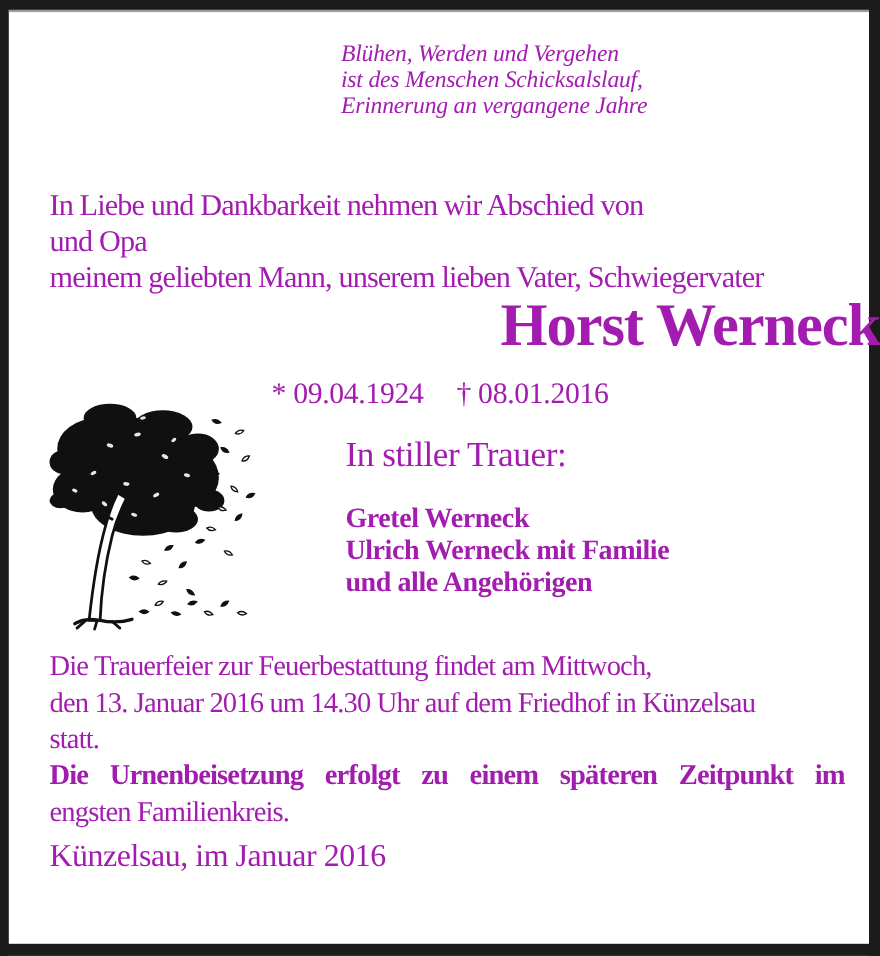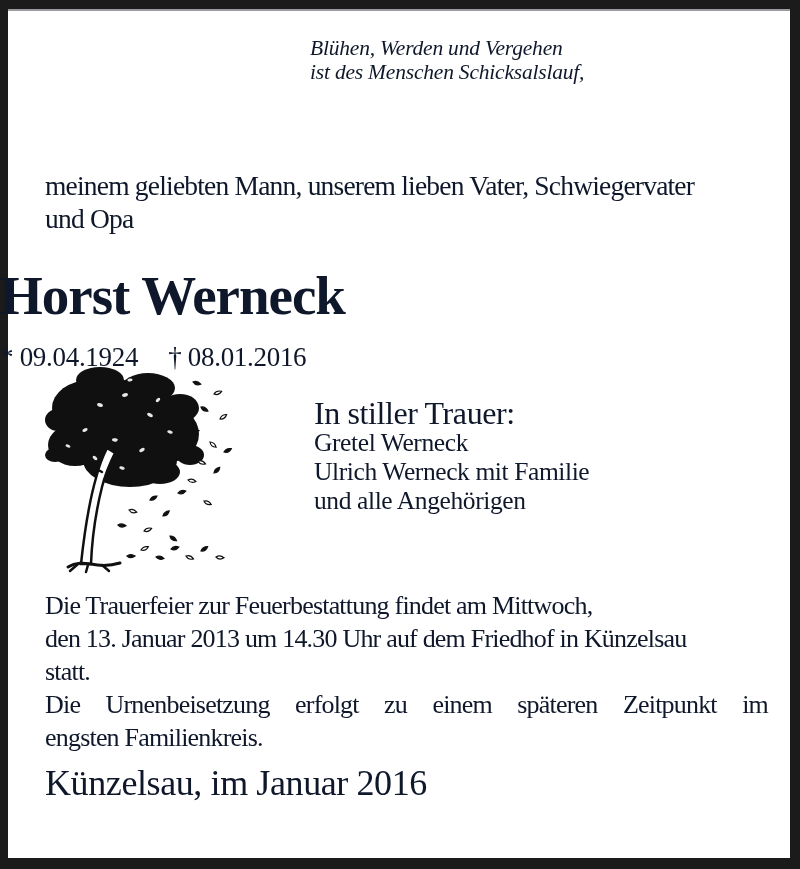--- a/index.html
+++ b/index.html
@@ -1,87 +1,89 @@
 <!DOCTYPE html>
 <html lang="de"><head>
 <meta charset="utf-8">
 <style>
   html,body{margin:0;padding:0;background:#fff;}
   .page{
     position:relative;width:800px;height:869px;background:#ffffff;overflow:hidden;
-    font-family:"Liberation Serif","DejaVu Serif",serif;color:#0f172a;
+    font-family:"Liberation Serif","DejaVu Serif",serif;color:#a21caf;
   }
   
   .bar{position:absolute;background:#1b1b1b;}
   .bar-top{left:0;top:0;width:100%;height:9px;}
   .bar-left{left:0;top:0;width:8px;height:100%;}
   .bar-right{right:0;top:0;width:10px;height:100%;}
   .bar-bottom{left:0;bottom:0;width:100%;height:11px;}
   .top-divider{position:absolute;left:8px;right:10px;top:9px;height:2px;background:#9b9ba1;}
 
   .line{white-space:nowrap;}
 
   .verse{
     position:absolute;left:310px;top:36px;
     font-style:italic;font-size:21.5px;line-height:24px;letter-spacing:-0.2px;
   }
   .intro{
     position:absolute;left:45px;top:169px;
     font-size:27.5px;line-height:33px;letter-spacing:-0.8px;
   }
   .name{
-    position:absolute;left:0;top:264px;width:100%;text-align:left;
+    position:absolute;left:0;top:264px;width:100%;text-align:right;
     font-size:55px;font-weight:bold;letter-spacing:-1px;
   }
   .dates{
-    position:absolute;left:0;top:341px;width:100%;text-align:left;
+    position:absolute;left:0;top:341px;width:100%;text-align:center;
     font-size:27px;line-height:32px;letter-spacing:-0.3px;white-space:nowrap;
   }
   .dates .birth{margin-right:30px;}
 
   .trauer-label{
     position:absolute;left:314px;top:398px;
     font-size:32px;line-height:30px;letter-spacing:-0.4px;
   }
   .mourners{
-    position:absolute;left:314px;top:428px;
-    font-size:25.5px;line-height:29px;font-weight:normal;letter-spacing:-0.4px;
+    position:absolute;left:314px;top:456px;
+    font-size:25.5px;line-height:29px;font-weight:bold;letter-spacing:-0.4px;
   }
   .funeral{
     position:absolute;left:45px;top:589px;width:723px;
     font-size:26px;line-height:33px;letter-spacing:-0.8px;
   }
   .funeral .justified{
-    white-space:normal;text-align:justify;text-align-last:justify;
+    white-space:normal;text-align:justify;text-align-last:justify;font-weight:bold;
   }
   .closing{
     position:absolute;left:45px;top:762px;
-    font-size:36px;letter-spacing:-0.4px;
+    font-size:29px;letter-spacing:-0.4px;
   }
   .tree{position:absolute;left:30px;top:360px;width:208px;height:215px;}
 </style>
 </head>
 <body>
 
 <div class="page">
 
   <div class="bar bar-top"></div>
   <div class="bar bar-left"></div>
   <div class="bar bar-right"></div>
   <div class="bar bar-bottom"></div>
   <div class="top-divider"></div>
 
   <div class="verse">
     <div class="line">Blühen, Werden und Vergehen</div>
     <div class="line">ist des Menschen Schicksalslauf,</div>
+    <div class="line">Erinnerung an vergangene Jahre</div>
   </div>
 
   <div class="intro">
+    <div class="line">In Liebe und Dankbarkeit nehmen wir Abschied von</div>
+    <div class="line">und Opa</div>
     <div class="line">meinem geliebten Mann, unserem lieben Vater, Schwiegervater</div>
-    <div class="line">und Opa</div>
   </div>
 
   <div class="name">Horst Werneck</div>
 
   <div class="dates">
     <span class="birth">* 09.04.1924</span><span>† 08.01.2016</span>
   </div>
 
   <svg class="tree" viewBox="0 0 208 215" aria-hidden="true">
     <defs>
@@ -158,21 +160,21 @@
 
   <div class="trauer-label">In stiller Trauer:</div>
   <div class="mourners">
     <div class="line">Gretel Werneck</div>
     <div class="line">Ulrich Werneck mit Familie</div>
     <div class="line">und alle Angehörigen</div>
   </div>
 
   <div class="funeral">
     <div class="line">Die Trauerfeier zur Feuerbestattung findet am Mittwoch,</div>
-    <div class="line">den 13. Januar 2013 um 14.30 Uhr auf dem Friedhof in Künzelsau</div>
+    <div class="line">den 13. Januar 2016 um 14.30 Uhr auf dem Friedhof in Künzelsau</div>
     <div class="line">statt.</div>
     <div class="justified">Die Urnenbeisetzung erfolgt zu einem späteren Zeitpunkt im</div>
     <div class="line">engsten Familienkreis.</div>
   </div>
 
   <div class="closing">Künzelsau, im Januar 2016</div>
 
 </div>
 
 </body></html>

